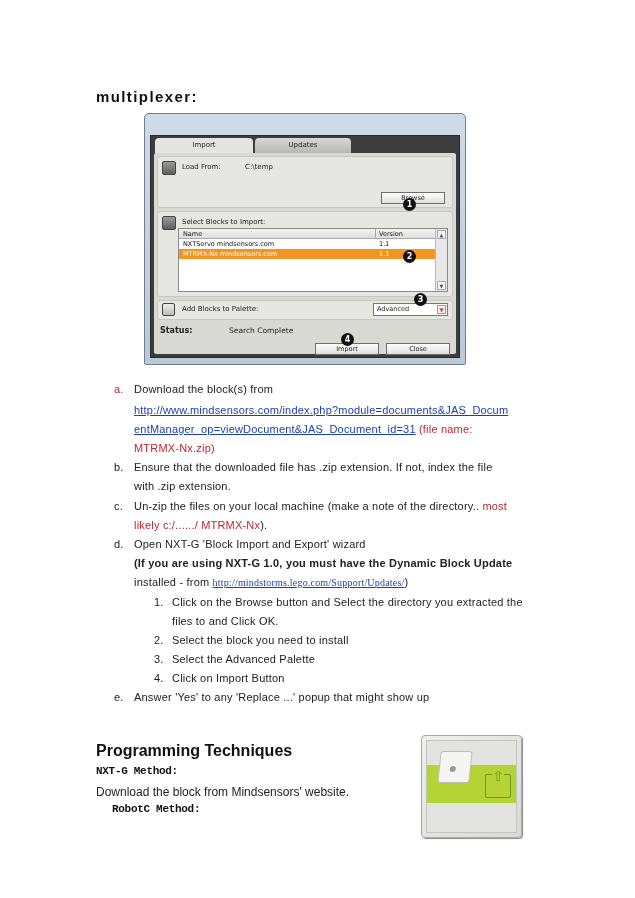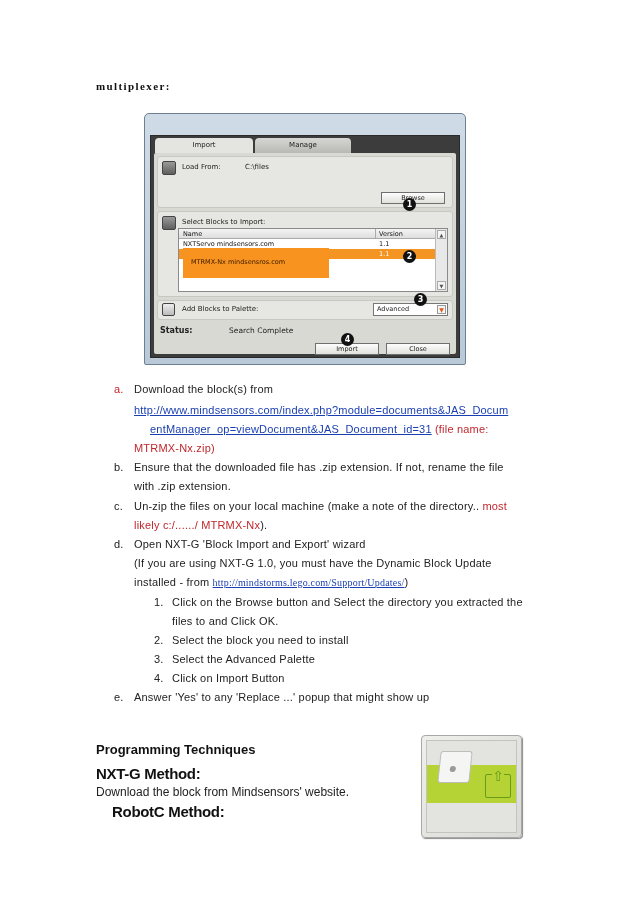--- a/index.html
+++ b/index.html
@@ -1,19 +1,19 @@
 <!DOCTYPE html>
 <html><head>
 <meta charset="utf-8">
 <style>
   * { box-sizing: border-box; margin: 0; padding: 0; }
   html, body { width: 635px; height: 898px; background: #ffffff; overflow: hidden; }
   body { position: relative; font-family: "Liberation Sans", sans-serif; color: #111; }
 
-  .heading-mux { position: absolute; left: 96px; top: 80px; font-size: 11px; font-weight: bold; letter-spacing: 1.4px; font-family: Liberation Serif, serif; }
+  .heading-mux { position: absolute; left: 96px; top: 88px; font-size: 15px; font-weight: bold; letter-spacing: 1.4px; }
 
   
   .dialog { position: absolute; left: 144px; top: 113px; width: 322px; height: 252px;
     background: linear-gradient(#cfdbe6, #b9c9d8); border: 1px solid #6d7f90; border-radius: 5px 5px 2px 2px;
     font-family: "DejaVu Sans", sans-serif; }
   .titlebar { position: absolute; left: 0; top: 0; right: 0; height: 20px; }
   .app-icon { position: absolute; left: 5px; top: 5px; width: 12px; height: 12px; background: #f4d89a; border: 1px solid #b57a1c; border-radius: 2px; }
   .app-icon::after { content: ""; position: absolute; left: 3px; top: 3px; width: 4px; height: 4px; border: 1px solid #a05a10; }
   .title { position: absolute; left: 22px; top: 4px; font-size: 10px; color: #111; }
   .close-x { position: absolute; right: 8px; top: 1px; width: 34px; height: 14px; background: linear-gradient(#e6998a, #c2432e); border: 1px solid #7a2a1c; border-radius: 3px;
@@ -62,48 +62,48 @@
   .btn-import { left: 161px; top: 190px; width: 64px; }
   .btn-close { left: 232px; top: 190px; width: 64px; }
 
   
   .steps { position: absolute; left: 0; top: 0; width: 635px; font-size: 11px; color: #222; letter-spacing: 0.2px; }
   .line { position: absolute; white-space: nowrap; }
   .red { color: #c0272d; }
   .link { color: #1a3fb0; text-decoration: underline; }
   .serif-link { font-family: "Liberation Serif", serif; font-size: 10px; color: #1a3fb0; text-decoration: underline; }
 
-  .h-prog { position: absolute; left: 96px; top: 742px; font-size: 13px; font-weight: bold; color: #111; }
-  .h-small { position: absolute; font-size: 15px; font-weight: bold; color: #111; letter-spacing: -0.3px; }
+  .h-prog { position: absolute; left: 96px; top: 742px; font-size: 16px; font-weight: bold; color: #111; }
+  .h-small { position: absolute; font-size: 11px; font-weight: bold; color: #111; letter-spacing: -0.3px; font-family: Liberation Mono, monospace; }
   .p-small { position: absolute; font-size: 12px; color: #222; text-align: right; }
 
   
   .block-icon { position: absolute; left: 421px; top: 735px; width: 101px; height: 103px; background: linear-gradient(135deg, #efefeb, #d9d9d5); border: 1px solid #a8a8a4; border-radius: 4px; box-shadow: 1px 1px 1px #8a8a8a; }
   .block-inner { position: absolute; left: 4px; top: 4px; right: 4px; bottom: 4px; background: #e3e3df; border: 1px solid #c3c3bf; }
   .green-band { position: absolute; left: 0; right: 0; top: 24px; height: 38px; background: #b5d334; }
   .cube { position: absolute; left: 12px; top: 10px; width: 32px; height: 32px; background: #f5f5f3; border: 1px solid #bdbdbd; border-radius: 3px; transform: skew(-6deg); }
   .cube-dot { position: absolute; left: 10px; top: 14px; width: 6px; height: 6px; border-radius: 50%; background: #9a9a9a; }
   .export-box { position: absolute; left: 58px; top: 33px; width: 26px; height: 24px; border: 1.5px solid #6a9a1a; border-radius: 2px; }
   .export-arrow { position: absolute; left: 6px; top: -6px; width: 12px; height: 16px; color: #6a9a1a; font-size: 14px; line-height: 14px; text-align: center; background: #b5d334; }
 </style>
 </head>
 <body>
 
 <div class="heading-mux">multiplexer:</div>
 
 <div class="dialog">
   <div class="inner">
     <div class="tab tab-import">Import</div>
-    <div class="tab tab-manage">Manage</div>
+    <div class="tab tab-manage">Updates</div>
     <div class="panel">
 
       <div class="section sec-load">
         <span class="sec-icon"></span>
         <span class="sec-label">Load From:</span>
-        <span class="load-value">C:\files</span>
+        <span class="load-value">C:\temp</span>
         <div class="btn btn-browse">Browse</div>
         <span class="badge" style="left:245px;top:41px;">1</span>
       </div>
 
       <div class="section sec-select">
         <span class="sec-icon"></span>
         <span class="sec-label">Select Blocks to Import:</span>
         <div class="list">
           <div class="list-head">
             <span class="col-name">Name</span>
@@ -111,23 +111,20 @@
             <span class="col-ver">Version</span>
           </div>
           <div class="list-row row-1">
             <span class="row-name">NXTServo mindsensors.com</span>
             <span class="row-ver">1.1</span>
           </div>
           <div class="list-row row-2">
             <span class="row-name">MTRMX-Nx mindsensors.com</span>
             <span class="row-ver">1.1</span>
           </div>
-          <div class="overlay-name">
-            <span>MTRMX-Nx mindsensros.com</span>
-          </div>
           <div class="scrollbar">
             <span class="scroll-btn scroll-up">▲</span>
             <span class="scroll-btn scroll-down">▼</span>
           </div>
           <span class="badge" style="left:224px;top:21px;">2</span>
         </div>
       </div>
 
       <div class="section sec-add">
         <span class="sec-icon" style="top:2px;width:13px;height:13px;background:linear-gradient(#eee,#bbb);"></span>
@@ -146,40 +143,40 @@
       <span class="badge" style="left:187px;top:180px;">4</span>
     </div>
   </div>
 </div>
 
 <div class="steps">
 
   <span class="line red" style="left:114px;top:383px;">a.</span>
   <span class="line" style="left:134px;top:383px;">Download the block(s) from</span>
   <span class="line link" style="left:134px;top:404px;">http://www.mindsensors.com/index.php?module=documents&amp;JAS_Docum</span>
-  <span class="line" style="left:150px;top:423px;">
+  <span class="line" style="left:134px;top:423px;">
     <span class="link">entManager_op=viewDocument&amp;JAS_Document_id=31</span><span class="red"> (file name:</span>
   </span>
   <span class="line red" style="left:134px;top:442px;">MTRMX-Nx.zip)</span>
 
   <span class="line" style="left:114px;top:461px;">b.</span>
-  <span class="line" style="left:134px;top:461px;">Ensure that the downloaded file has .zip extension. If not, rename the file</span>
+  <span class="line" style="left:134px;top:461px;">Ensure that the downloaded file has .zip extension. If not, index the file</span>
   <span class="line" style="left:134px;top:480px;">with .zip extension.</span>
 
   <span class="line" style="left:114px;top:500px;">c.</span>
   <span class="line" style="left:134px;top:500px;">
     <span>Un-zip the files on your local machine (make a note of the directory.. </span><span class="red">most</span>
   </span>
   <span class="line" style="left:134px;top:519px;">
     <span class="red">likely c:/....../ MTRMX-Nx</span><span>).</span>
   </span>
 
   <span class="line" style="left:114px;top:538px;">d.</span>
   <span class="line" style="left:134px;top:538px;">Open NXT-G 'Block Import and Export' wizard</span>
-  <span class="line" style="left:134px;top:557px;">(If you are using NXT-G 1.0, you must have the Dynamic Block Update</span>
+  <span class="line" style="left:134px;top:557px;font-weight:bold;">(If you are using NXT-G 1.0, you must have the Dynamic Block Update</span>
   <span class="line" style="left:134px;top:576px;">
     <span>installed - from </span><span class="serif-link">http://mindstorms.lego.com/Support/Updates/</span><span>)</span>
   </span>
 
   <span class="line" style="left:154px;top:596px;">1.</span>
   <span class="line" style="left:172px;top:596px;">Click on the Browse button and Select the directory you extracted the</span>
   <span class="line" style="left:172px;top:615px;">files to and Click OK.</span>
   <span class="line" style="left:154px;top:634px;">2.</span>
   <span class="line" style="left:172px;top:634px;">Select the block you need to install</span>
   <span class="line" style="left:154px;top:653px;">3.</span>

